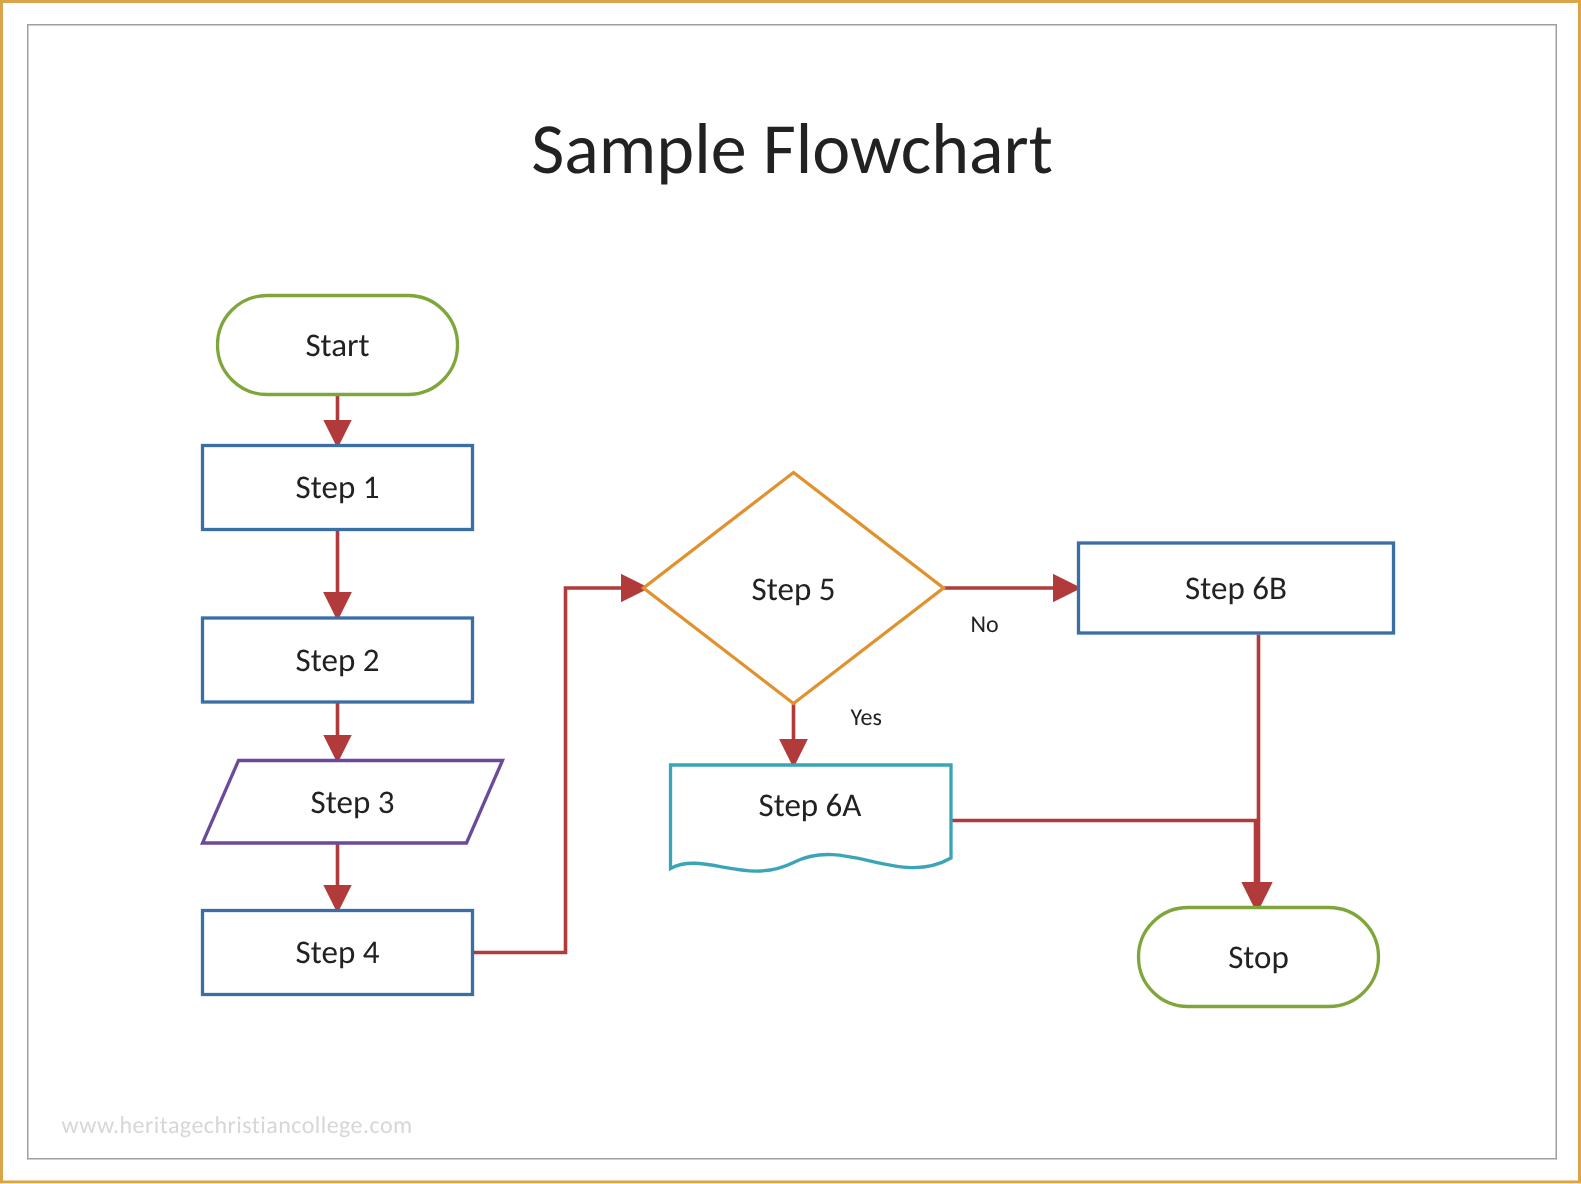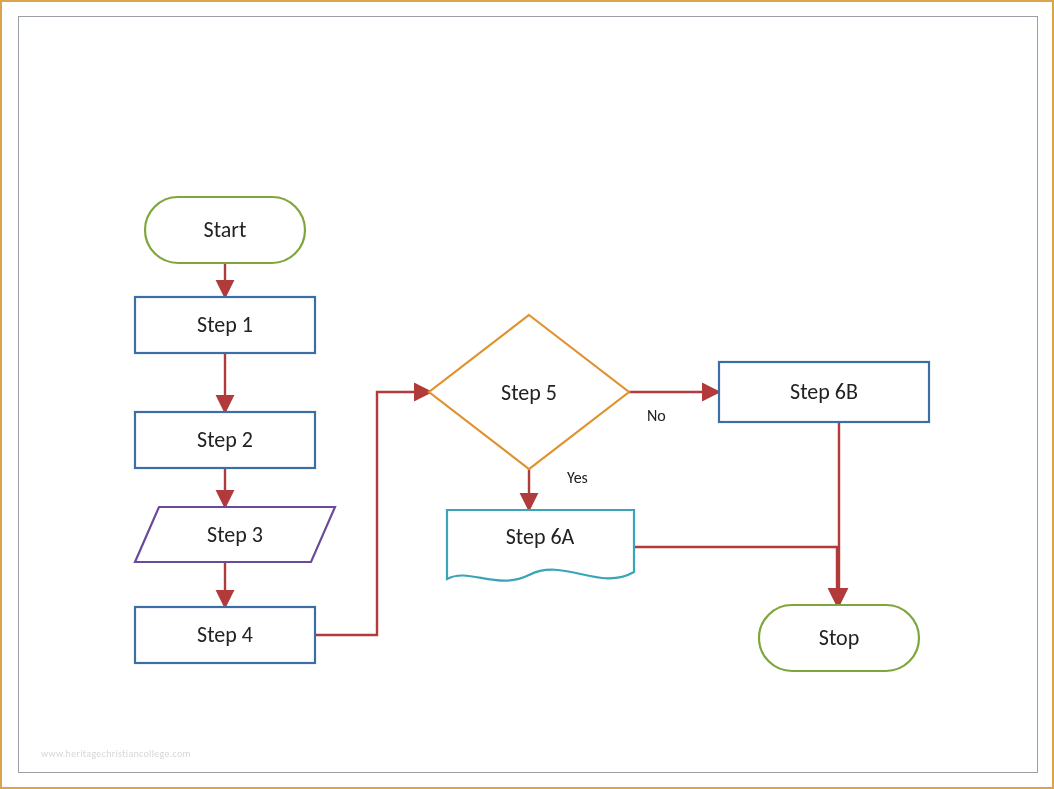--- a/index.html
+++ b/index.html
@@ -25,21 +25,21 @@
     color:#222;
     font-weight:400;
   }
   .canvas{
     position:absolute;
     left:0;top:0;right:0;bottom:0;
   }
   .watermark{
     position:absolute;
     left:22px;bottom:12px;
-    font-size:10px;
+    font-size:16px;
     color:#d7d7d7;
     letter-spacing:.3px;
     text-align:right;
   }
   svg{position:absolute;left:0;top:0;}
   .node-label{
     font-family:"Calibri","Segoe UI",Arial,sans-serif;
     font-size:22px;
     fill:#222;
   }
@@ -48,20 +48,21 @@
     font-size:16px;
     fill:#222;
   }
 </style>
 </head>
 <body>
 
 <div class="frame">
   <div class="inner">
 
+    <div class="title">Sample Flowchart</div>
 
     <div class="canvas">
       <svg width="1022" height="760" viewBox="0 0 1022 760">
 
         <defs>
           <marker id="arrow" viewBox="0 0 10 10" refX="9" refY="5" markerWidth="8" markerHeight="8" orient="auto-start-reverse">
             <path d="M0,0 L10,5 L0,10 Z" fill="#b13a3a"></path>
           </marker>
         </defs>
 

